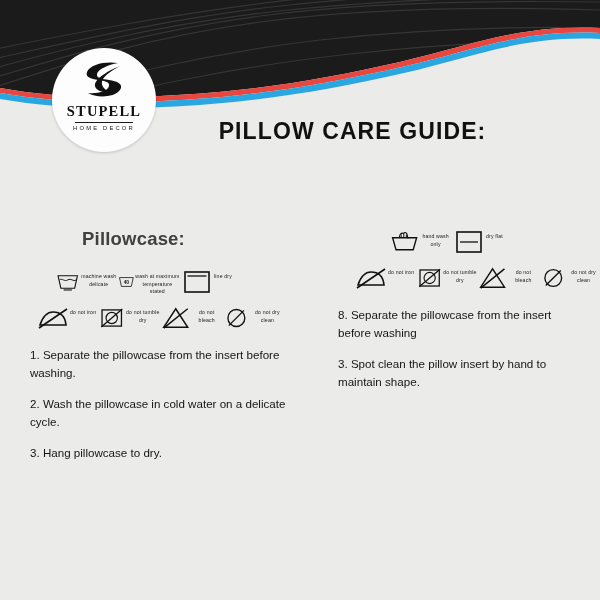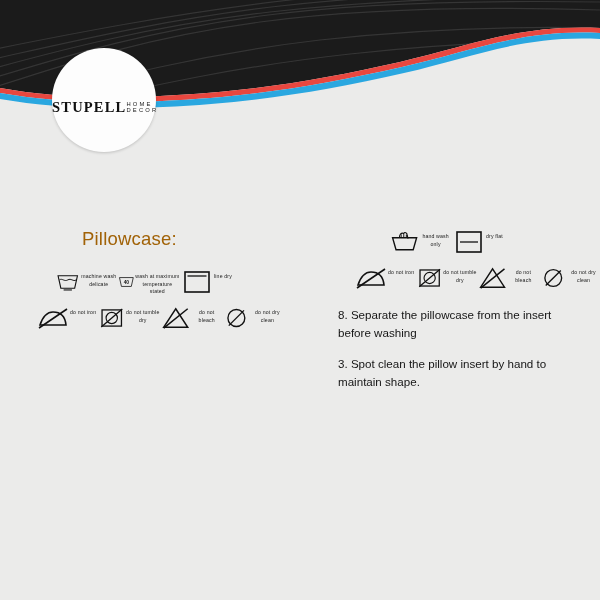--- a/index.html
+++ b/index.html
@@ -35,21 +35,21 @@
   .logo-badge {
     position: absolute;
     left: 52px;
     top: 48px;
     width: 104px;
     height: 104px;
     border-radius: 50%;
     background: #fdfdfd;
     box-shadow: 0 1px 3px rgba(0,0,0,0.18);
     display: flex;
-    flex-direction: row;
+    flex-direction: column;
     align-items: center;
     justify-content: flex-start;
     padding-top: 12px;
     box-sizing: border-box;
   }
   .logo-mark { width: 48px; height: 40px; }
   .logo-name {
     font-family: "Liberation Serif", serif;
     font-size: 14.5px;
     letter-spacing: 1.2px;
@@ -95,22 +95,22 @@
   }
   .col {
     width: 300px;
     box-sizing: border-box;
   }
   .col-left  { padding-left: 30px; }
   .col-right { padding-left: 34px; }
 
   .col-title {
     font-size: 18.5px;
-    font-weight: 400;
-    color: #a16207;
+    font-weight: 700;
+    color: #404040;
     letter-spacing: 0.2px;
     margin-bottom: 18px;
   }
   .col-left .col-title  { padding-left: 52px; }
   .col-right .col-title { padding-left: 30px; }
 
   
   .icon-row {
     display: flex;
     align-items: flex-start;
@@ -184,20 +184,21 @@
   <div class="logo-badge">
     <svg class="logo-mark" viewBox="0 0 48 40" xmlns="http://www.w3.org/2000/svg">
       <path d="M38,3 C26,1 10,4 7,12 C5,17 11,19 18,20 C25,21 30,22 29,26 C28,31 18,34 8,33 C16,38 34,38 40,30 C44,24 37,21 29,20 C22,19 16,18 17,14 C18,9 28,5 38,3 Z" fill="#111"></path>
       <path d="M40,6 C33,10 26,14 23,19 C20,24 23,29 30,32 C24,33 16,31 15,26 C14,20 25,12 40,6 Z" fill="#111"></path>
     </svg>
     <div class="logo-name">STUPELL</div>
     <div class="logo-rule"></div>
     <div class="logo-sub">HOME DECOR</div>
   </div>
 
+  <div class="main-title">PILLOW CARE GUIDE:</div>
 
   <div class="columns">
 
     <div class="col col-left">
       <div class="col-title">Pillowcase:</div>
 
       <div class="icon-row row-top">
 
         <div class="icon-cell">
           <svg width="34" height="28" viewBox="0 0 34 28">
@@ -256,20 +257,25 @@
         <div class="icon-cell">
           <svg width="34" height="28" viewBox="0 0 34 28">
             <circle cx="17" cy="14" r="10" fill="none" stroke="#111" stroke-width="1.6"></circle>
             <line x1="8" y1="23" x2="26" y2="5" stroke="#111" stroke-width="1.6"></line>
           </svg>
           <div class="icon-label">do not dry clean</div>
         </div>
 
       </div>
 
+      <div class="steps">
+        <div class="step">1. Separate the pillowcase from the insert before washing.</div>
+        <div class="step">2. Wash the pillowcase in cold water on a delicate cycle.</div>
+        <div class="step">3. Hang pillowcase to dry.</div>
+      </div>
     </div>
 
     <div class="col col-right">
 
       <div class="icon-row row-top-r">
 
         <div class="icon-cell">
           <svg width="34" height="28" viewBox="0 0 34 28">
             <path d="M3,9 L31,9 L27,23 L7,23 Z" fill="none" stroke="#111" stroke-width="1.6"></path>
             <path d="M11,9 C11,5 13,3 16,4 C17,2 20,3 20,6 L21,10" fill="none" stroke="#111" stroke-width="1.3"></path>

